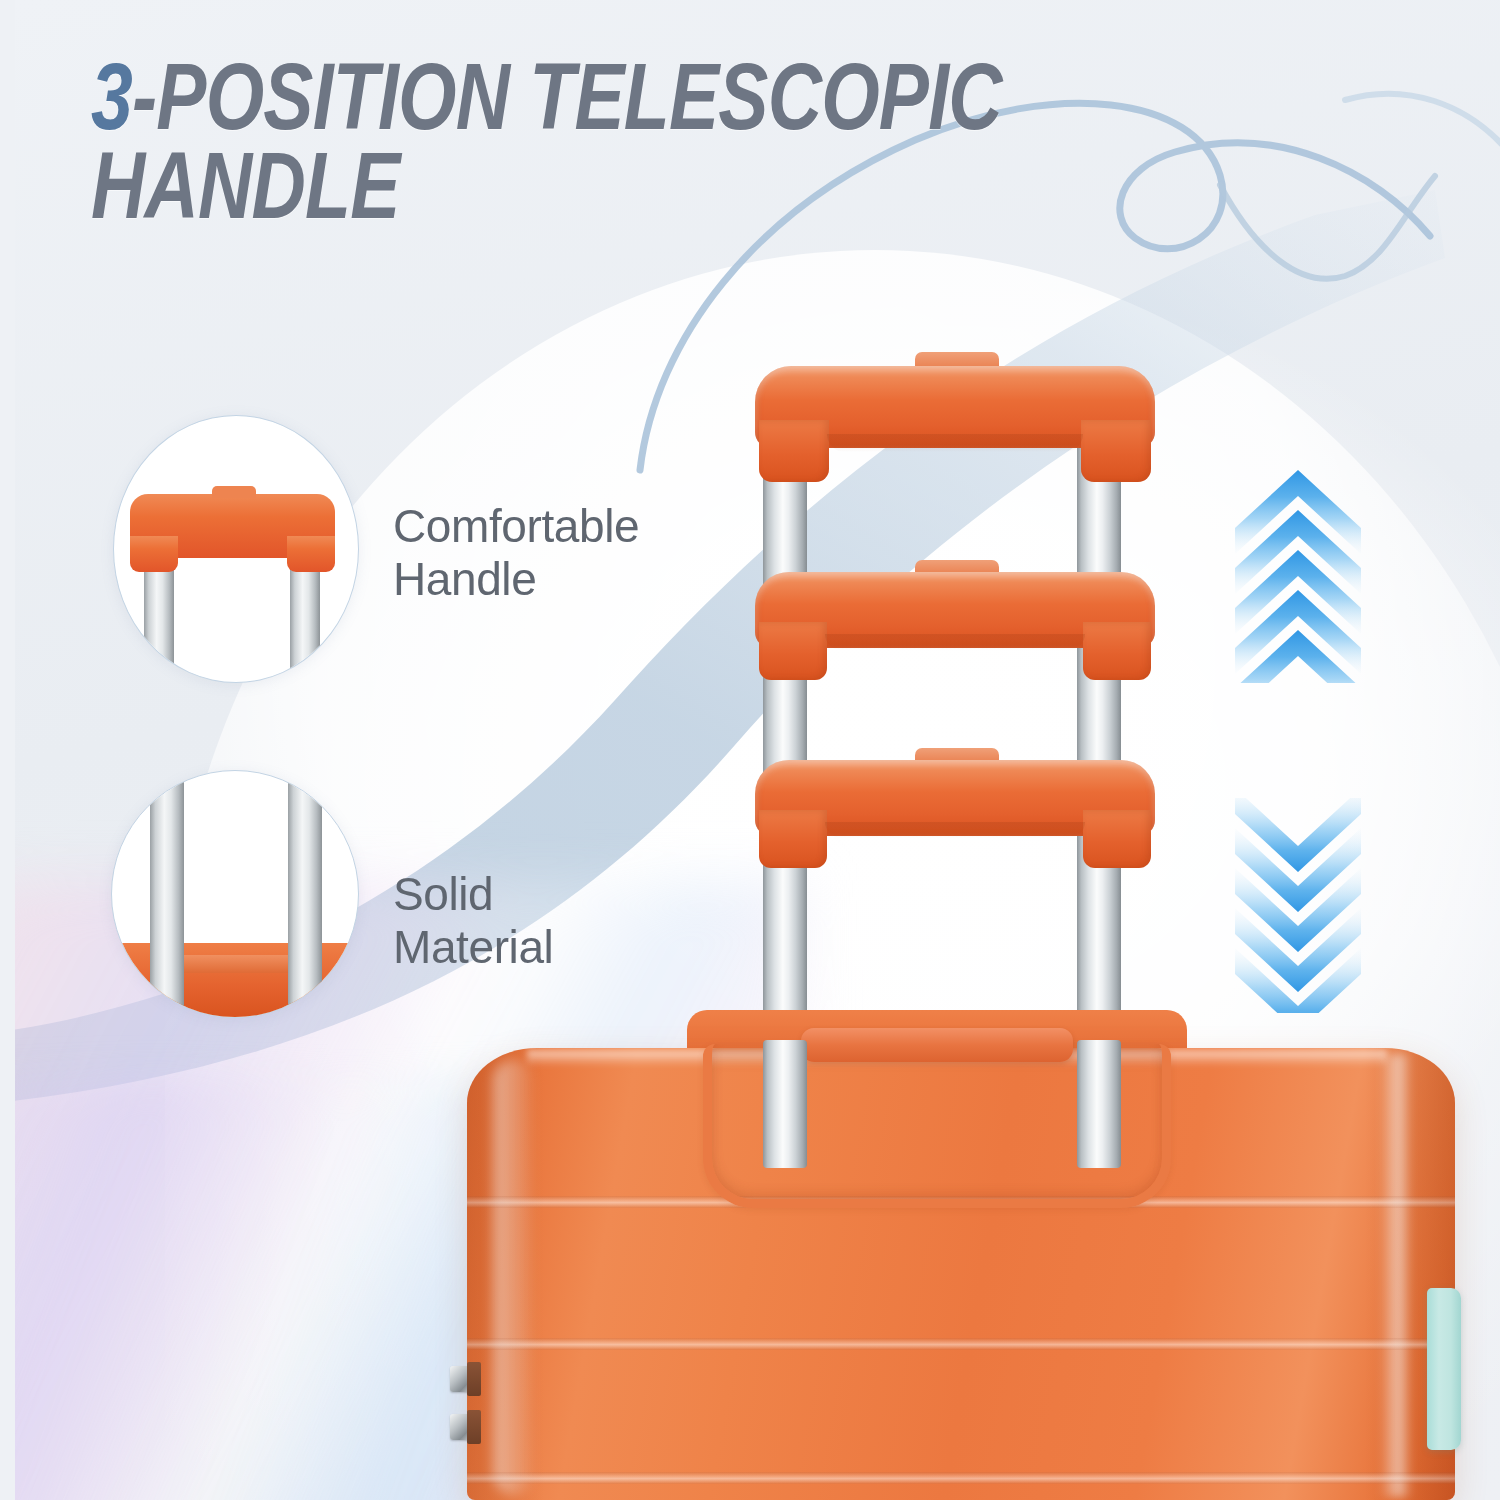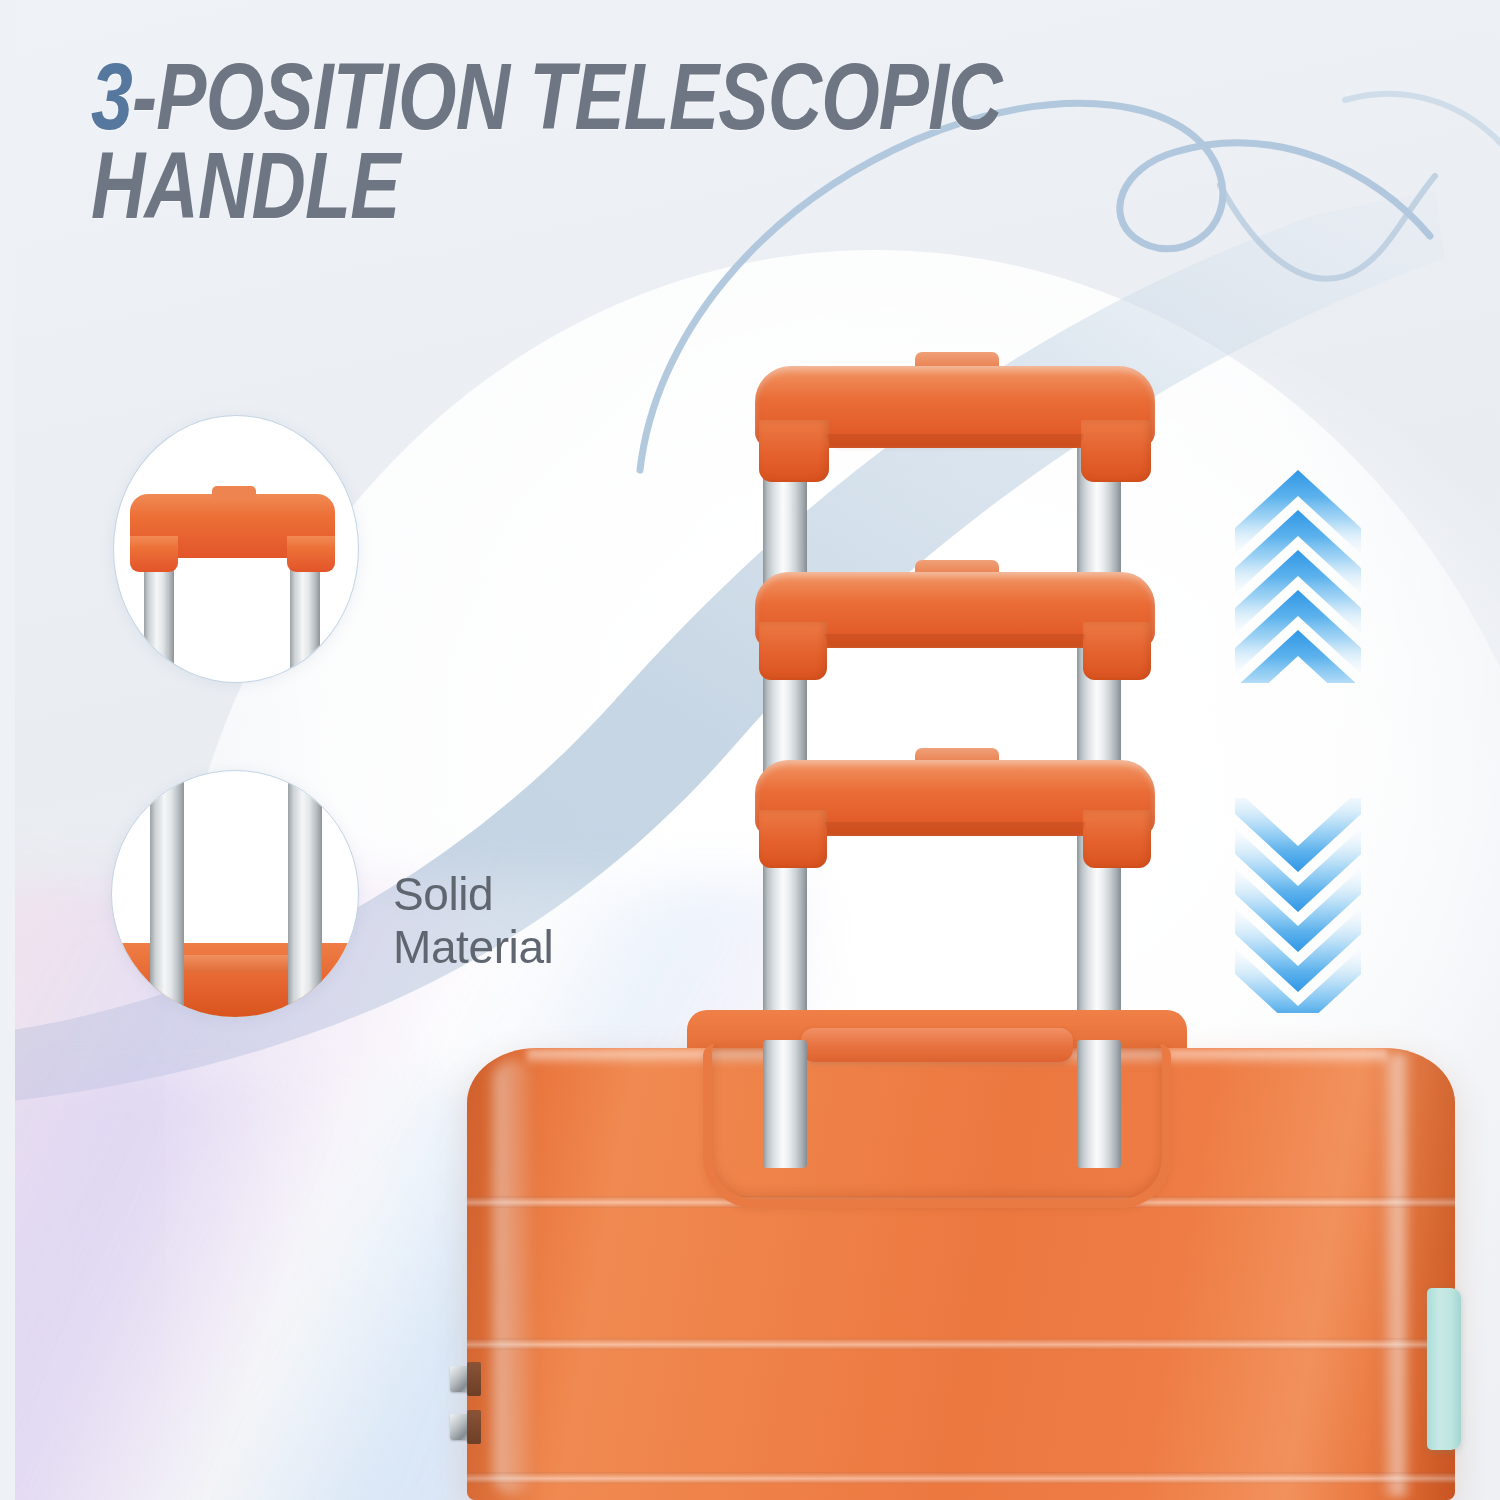--- a/index.html
+++ b/index.html
@@ -271,20 +271,22 @@
 
       <div class="mini-pole" style="left:30px; top:130px; width:30px; height:150px;"></div>
       <div class="mini-pole" style="left:176px; top:130px; width:30px; height:150px;"></div>
 
       <div class="mini-grip" style="left:16px; top:78px; width:205px; height:64px;"></div>
       <div class="mini-grip" style="left:16px; top:120px; width:48px; height:36px; border-radius:0 0 9px 9px;"></div>
       <div class="mini-grip" style="left:173px; top:120px; width:48px; height:36px; border-radius:0 0 9px 9px;"></div>
       <div style="position:absolute;left:98px;top:70px;width:44px;height:12px;border-radius:5px 5px 0 0;background:#ee8450;"></div>
     </div>
 
+    <div class="cal-label" style="left:378px; top:500px; width:340px;">Comfortable
+Handle</div>
   </div>
 
   <div class="callout" style="left:0;top:0;width:1500px;height:1500px;">
 
     <div class="cal-circle" style="left:96px; top:770px; width:248px; height:248px;">
       <div style="position:absolute;left:0;bottom:0;width:248px;height:74px;
                   background:linear-gradient(180deg,#ef7e46 0%,#e4622e 60%,#d9541f 100%);"></div>
       <div style="position:absolute;left:46px;bottom:44px;width:150px;height:18px;border-radius:7px;
                   background:linear-gradient(180deg,#f09060 0%,#e06b36 100%);"></div>
       <div class="mini-pole" style="left:38px; top:0; width:34px; height:248px; border-radius:0;"></div>

